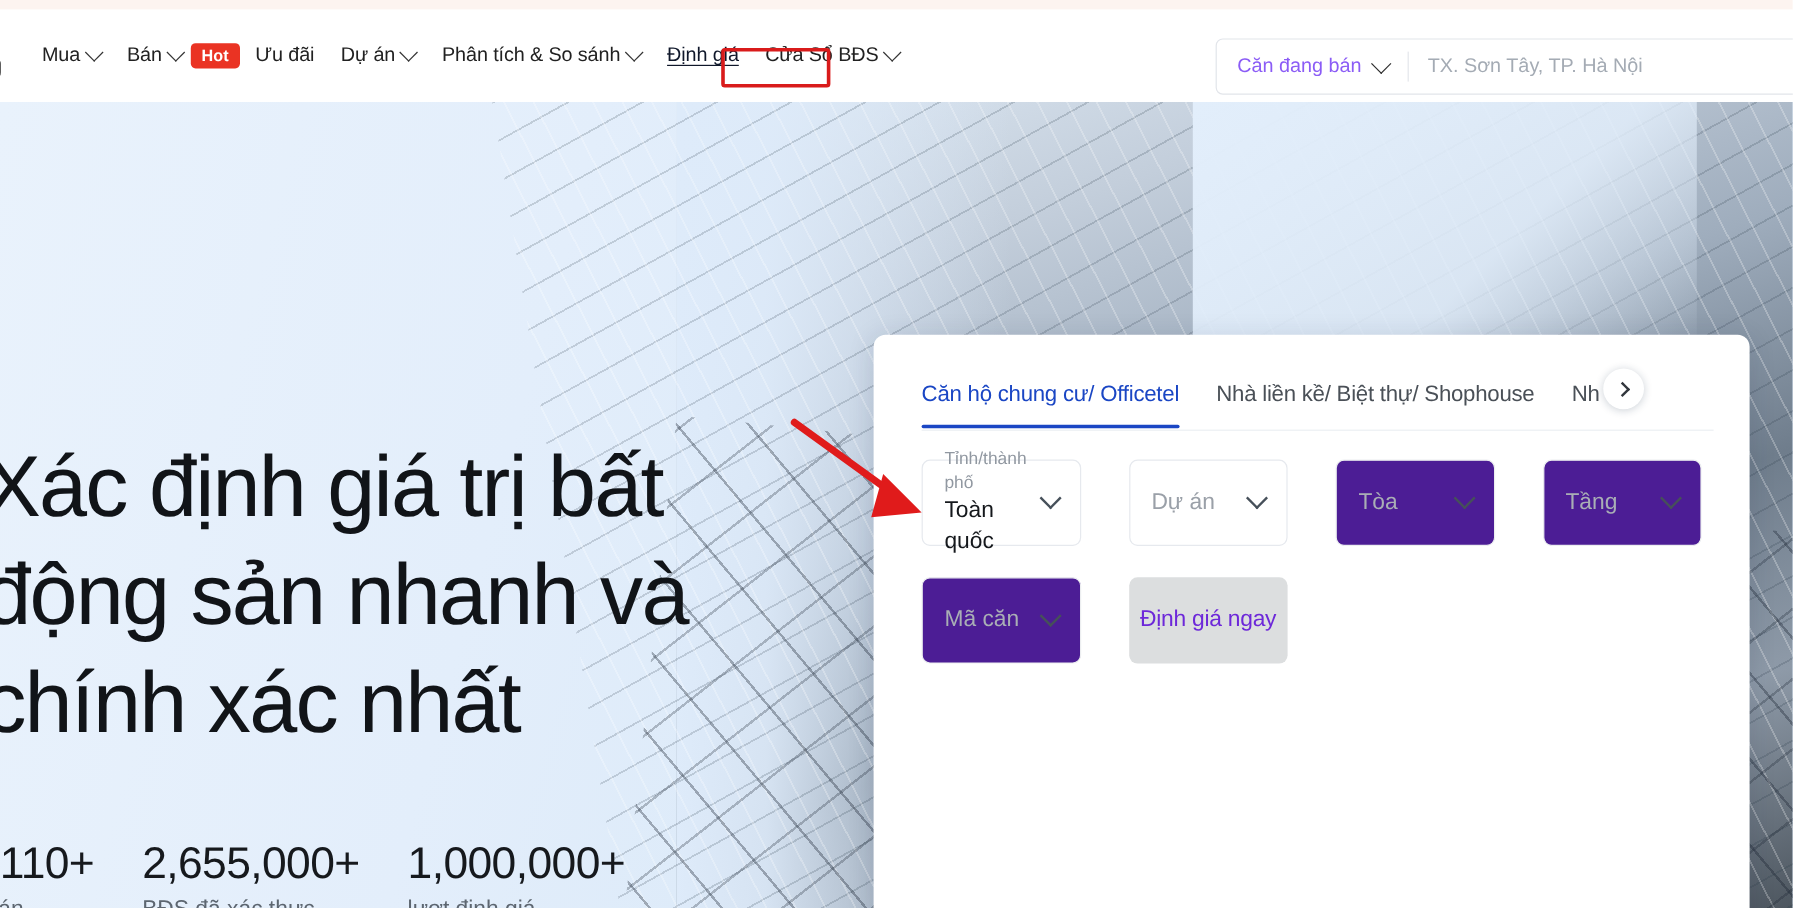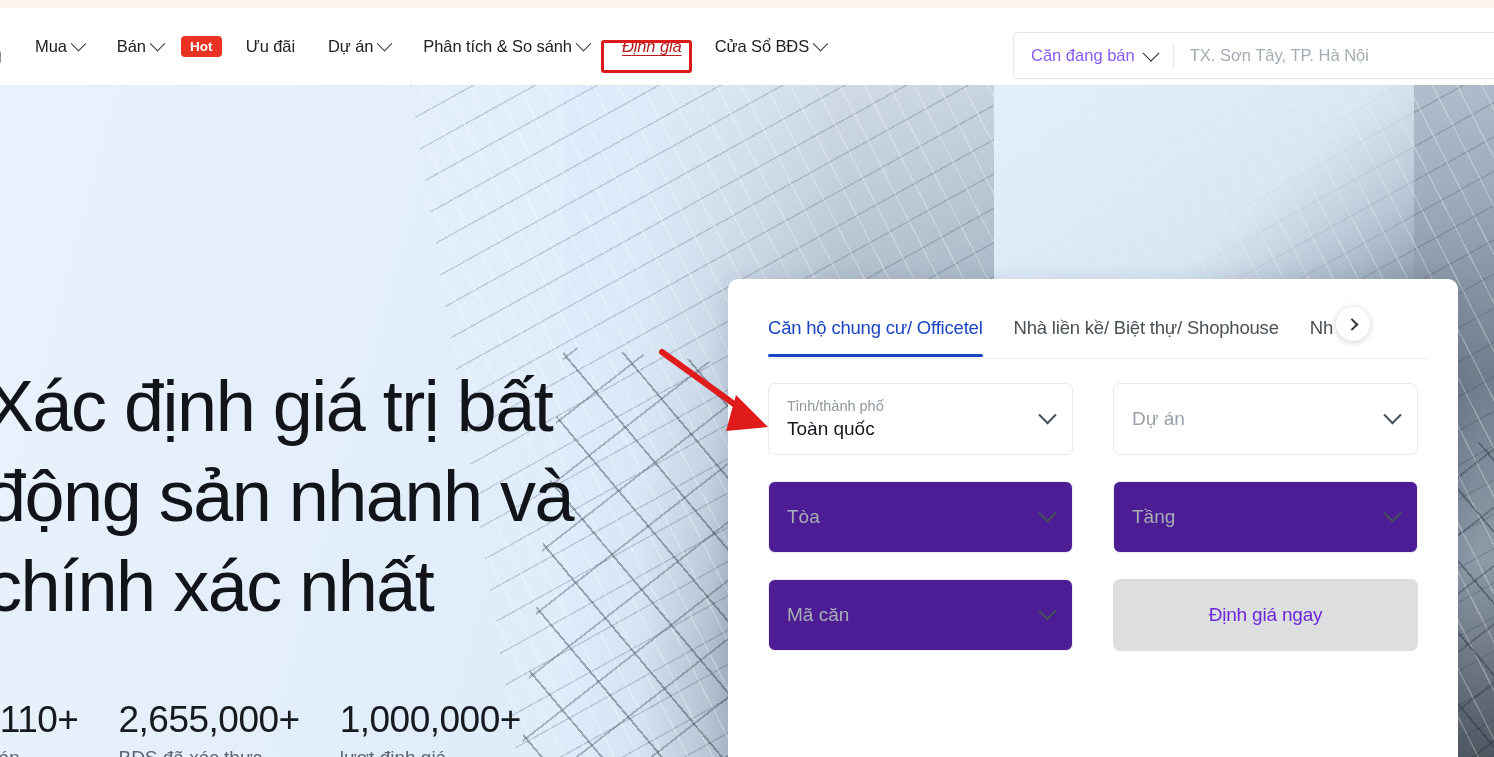--- a/index.html
+++ b/index.html
@@ -15,37 +15,37 @@
   .topstrip { position: absolute; left:0; top:0; width:1494px; height:8px; background:#fdf4f0; }
   .header {
     position: absolute; left:0; top:8px; width:1494px; height:77px;
     background:#ffffff; display:flex; align-items:center;
   }
   .logo-clip {
     position:absolute; left:-8px; top:32px; width:20px; height:26px;
     color:#2a2a2a; font-size:21px; line-height:26px; overflow:hidden;
     font-family:"Liberation Serif", serif;
   }
-  .nav { position:absolute; left:24px; top:0; height:77px; display:flex; align-items:center; gap:11px; }
+  .nav { position:absolute; left:24px; top:0; height:77px; display:flex; align-items:center; gap:0; }
   .nav-item {
     display:flex; align-items:center; gap:6px;
     font-size:16.5px; color:#212121; padding:6px 11px; cursor:pointer;
     white-space:nowrap; letter-spacing:-0.1px;
   }
   .chev {
     display:inline-block; width:11px; height:11px;
     border-right:1.9px solid #333; border-bottom:1.9px solid #333;
     transform: rotate(45deg) translate(-2px,-2px);
   }
   .hot-badge {
     background:#ea3323; color:#fff; font-size:13.5px; font-weight:700;
     padding:3px 9px; border-radius:4px; margin-left:-4px; margin-right:2px;
     letter-spacing:0.1px;
   }
-  .nav-item.highlight { color:#b91c1c; text-decoration:underline; text-underline-offset:3px;font-style:italic; }
+  .nav-item.highlight { color:#0f172a; text-decoration:underline; text-underline-offset:3px; }
   .nav-redbox {
     position:absolute; left:601px; top:32px; width:91px; height:33px;
     border:3px solid #d91b1b; border-radius:3px; pointer-events:none;
   }
 
   
   .searchbox {
     position:absolute; left:1013px; top:24px; width:520px; height:47px;
     border:1px solid #e2e5ea; border-radius:6px; background:#fff;
     display:flex; align-items:center;
@@ -138,21 +138,21 @@
   .tab-next {
     position:absolute; right:88px; bottom:18px; width:34px; height:34px;
     border-radius:50%; background:#fff; box-shadow:0 1px 7px rgba(20,40,70,0.22);
     display:flex; align-items:center; justify-content:center; cursor:pointer;
   }
   .chev-right {
     width:9px; height:9px; border-right:2.2px solid #31363c; border-top:2.2px solid #31363c;
     transform: rotate(45deg) translate(-1px,1px);
   }
 
-  .form { padding:24px 40px 0 40px; display:grid; grid-template-columns:1fr 1fr; gap:26px 40px; }
+  .form { padding:24px 40px 0 40px; display:grid; grid-template-columns:1fr 1fr 1fr 1fr; gap:26px 40px; }
   .field {
     position:relative; height:72px; border-radius:7px;
     display:flex; align-items:center; padding:0 18px; cursor:pointer;
   }
   .field.filled { background:#fff; border:1px solid #e6e9ee; }
   .field.empty  { background:#fff; border:1px solid #e6e9ee; }
   .field.disabled { background:#4c1d95; border:1px solid #eceef0; }
   .field-inner { display:flex; flex-direction:column; justify-content:center; flex:1; }
   .field-label { font-size:14.5px; color:#9198a1; line-height:20px; }
   .field-value { font-size:19px; color:#15181c; line-height:26px; }

